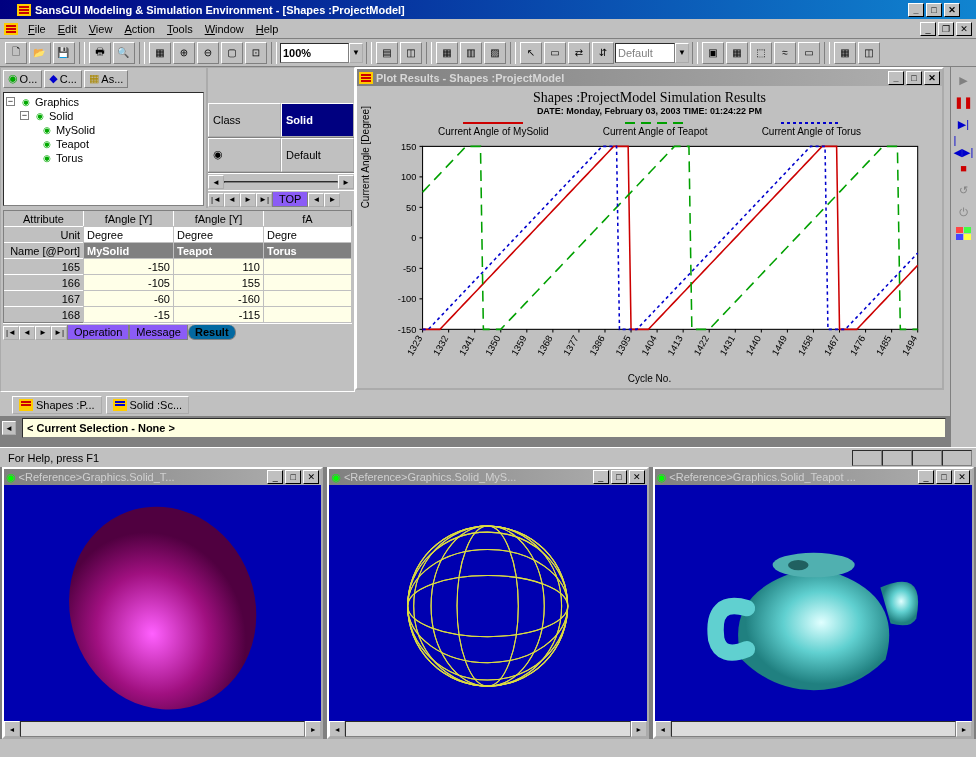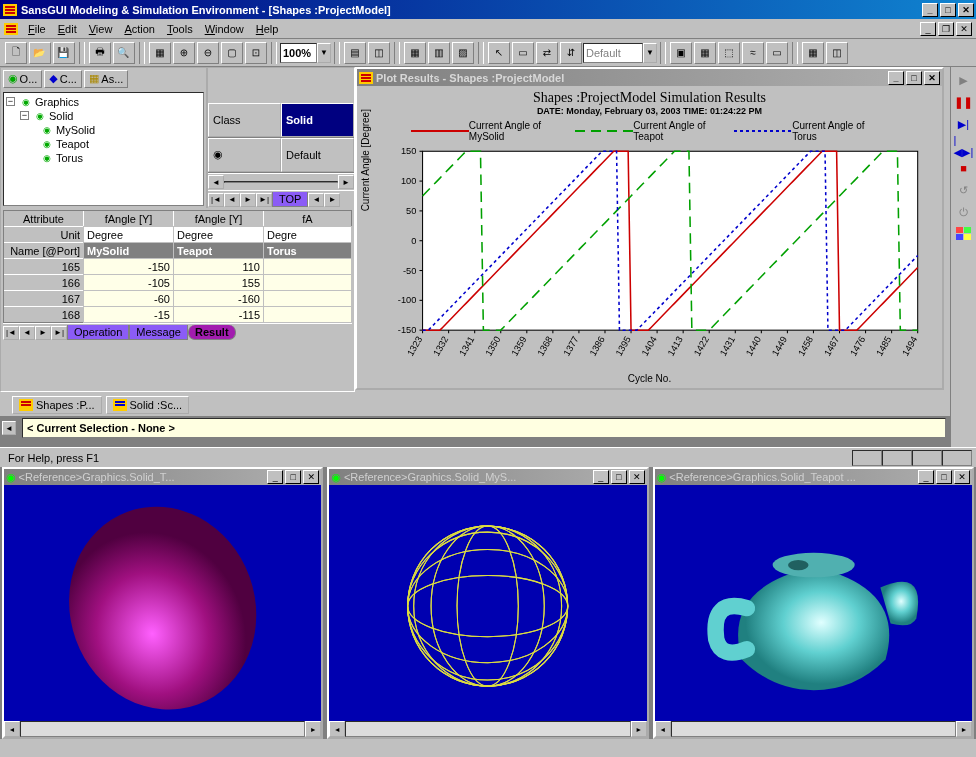--- a/index.html
+++ b/index.html
@@ -11,21 +11,21 @@
   width: 976px;
   height: 757px;
   overflow: hidden;
 }
 .titlebar {
   background: linear-gradient(to right, #000080, #1084d0);
   color: #fff;
   height: 19px;
   display: flex;
   align-items: center;
-  padding: 0 2px;
+  padding: 0 16px;
   font-weight: bold;
 }
 .titlebar .icon { width: 16px; height: 14px; margin-right: 3px; display:flex; align-items:center; justify-content:center; }
 .titlebar .spacer { flex: 1; }
 .winbtn {
   width: 16px; height: 14px;
   background: #c0c0c0;
   border-top: 1px solid #fff;
   border-left: 1px solid #fff;
   border-right: 1px solid #000;
@@ -66,21 +66,21 @@
   display: flex; align-items: center; justify-content: center;
   cursor: pointer;
   background: #c0c0c0;
   font-size: 10px;
 }
 .tsep { width: 6px; height: 22px; border-left: 1px solid #808080; border-right: 1px solid #fff; margin: 0 3px; }
 .zoombox {
   display:flex; align-items:center;
   background: #fff;
   border: 1px inset #808080;
-  height: 20px; width: 37px;
+  height: 20px; width: 69px;
   padding: 0 2px;
   font-weight:bold;
 }
 .dropbtn { width:14px; height:20px; background:#c0c0c0; border:1px outset #fff; font-size:8px; display:flex; align-items:center; justify-content:center; cursor:pointer;}
 .ddbox {
   display:flex; align-items:center;
   background:#fff; border:1px inset #808080;
   height:20px; width:60px; padding:0 2px; color:#808080;
 }
 .workspace {
@@ -129,21 +129,21 @@
   width:100%;
   table-layout:fixed;
 }
 .grid th, .grid td { border:1px solid #c0c0c0; padding:1px 3px; height:16px; overflow:hidden; white-space:nowrap; }
 .grid th { background:#c0c0c0; font-weight:normal; border:1px outset #fff; }
 .grid td.rowhdr { background:#c0c0c0; text-align:right; border:1px outset #fff;}
 .hdr-dark { background:#808080 !important; color:#fff; font-weight:bold;}
 .vcr { display:flex; background:#c0c0c0; border-top:1px solid #fff; height:18px; align-items:center;}
 .vcr .btn { width:16px; height:14px; border:1px outset #fff; background:#c0c0c0; font-size:8px; display:flex;align-items:center;justify-content:center; cursor:pointer;}
 .bottab { background:#8b5cf6; border:1px solid #808080; border-top:none; padding:1px 6px; font-size:11px; cursor:pointer;}
-.bottab.active { background:#a21caf; font-weight:bold;border-radius:7px;}
+.bottab.active { background:#0369a1; font-weight:bold;border-radius:7px;}
 .doctabs { height:24px; background:#c0c0c0; display:flex; align-items:flex-end; padding:2px 12px; gap:4px;}
 .doctab { background:#c0c0c0; border:1px outset #fff; padding:2px 6px; display:flex; align-items:center; gap:3px; cursor:pointer; font-size:11px;}
 .right-workarea { flex:1; position:relative; background:#c0c0c0; }
 .gridheader { background:#c0c0c0; border-bottom:1px solid #808080; display:flex; height:36px; }
 .gh-cell { border:1px outset #fff; padding:1px 4px; flex:1; font-size:11px; display:flex; align-items:center;}
 .gh-cell.sel { background:#000080; color:#fff; font-weight:bold;}
 
 .plotwin {
   position:absolute;
   left:0px; top:0px; right:6px; bottom:2px;
@@ -153,21 +153,21 @@
 }
 .plotwin .ptitle {
   background: linear-gradient(to right, #808080, #b0b0b0);
   color:#c0c0c0; height:17px;
   display:flex; align-items:center; padding:0 2px; font-weight:bold; font-size:11px;
 }
 .plotbody { flex:1; background:#c0c0c0; display:flex; flex-direction:column; padding:4px;}
 .plottitle { text-align:center; font-family: "Times New Roman", serif; font-size:14px;}
 .plotdate { text-align:center; font-size:9px; font-weight:bold; margin-bottom:4px;}
 .legendrow { display:flex; justify-content:space-around; padding:0 50px; font-size:10px;}
-.legitem { display:flex; flex-direction:row; align-items:center; gap:0px;}
+.legitem { display:flex; flex-direction:column; align-items:center; gap:0px;}
 .chartarea { flex:1; position:relative; margin:4px 10px;}
 .yaxis-label { position:absolute; left:-6px; top:50%; transform: rotate(-90deg) translateX(50%); transform-origin:left; font-size:10px; white-space:nowrap;}
 .xaxis-label { text-align:center; font-size:10px; margin-top:2px;}
 
 .sidebar-right {
   width:26px; background:#c0c0c0; border-left:1px solid #808080;
   display:flex; flex-direction:column; align-items:center; padding-top:4px; gap:4px;
 }
 .sidebar-right .sbtn { width:20px; height:18px; display:flex; align-items:center; justify-content:center; cursor:pointer; font-size:11px;}
 

